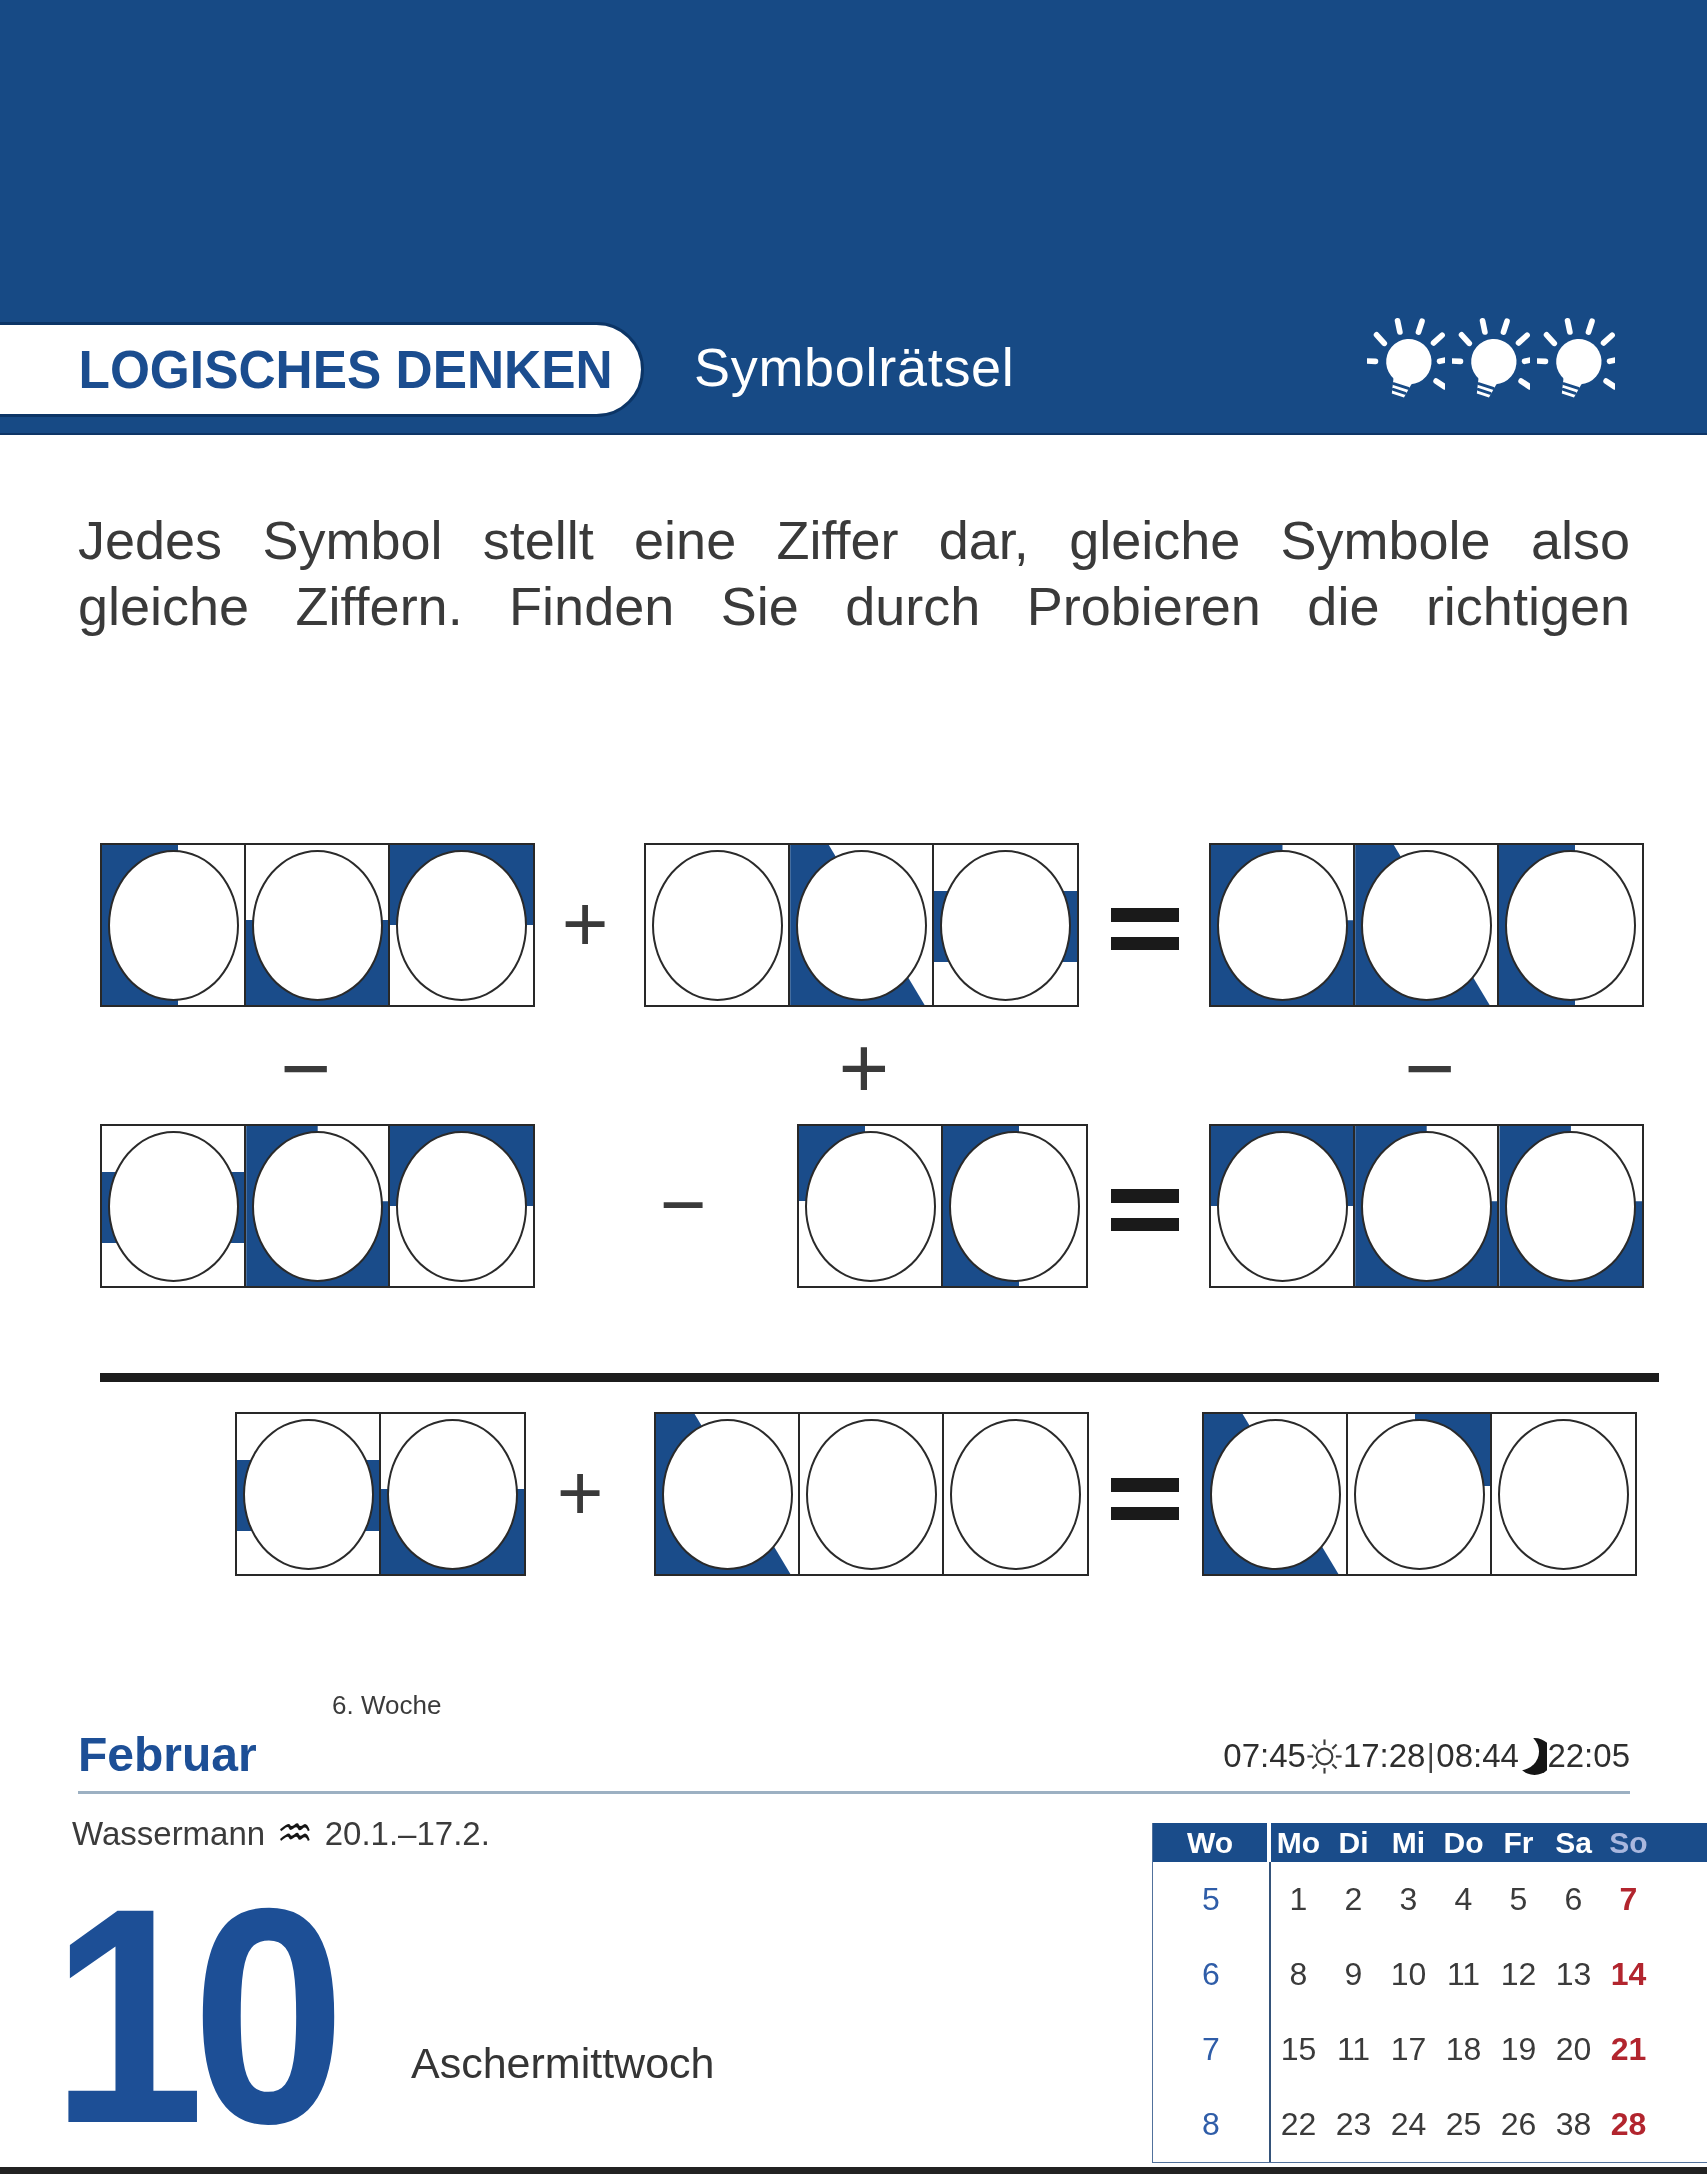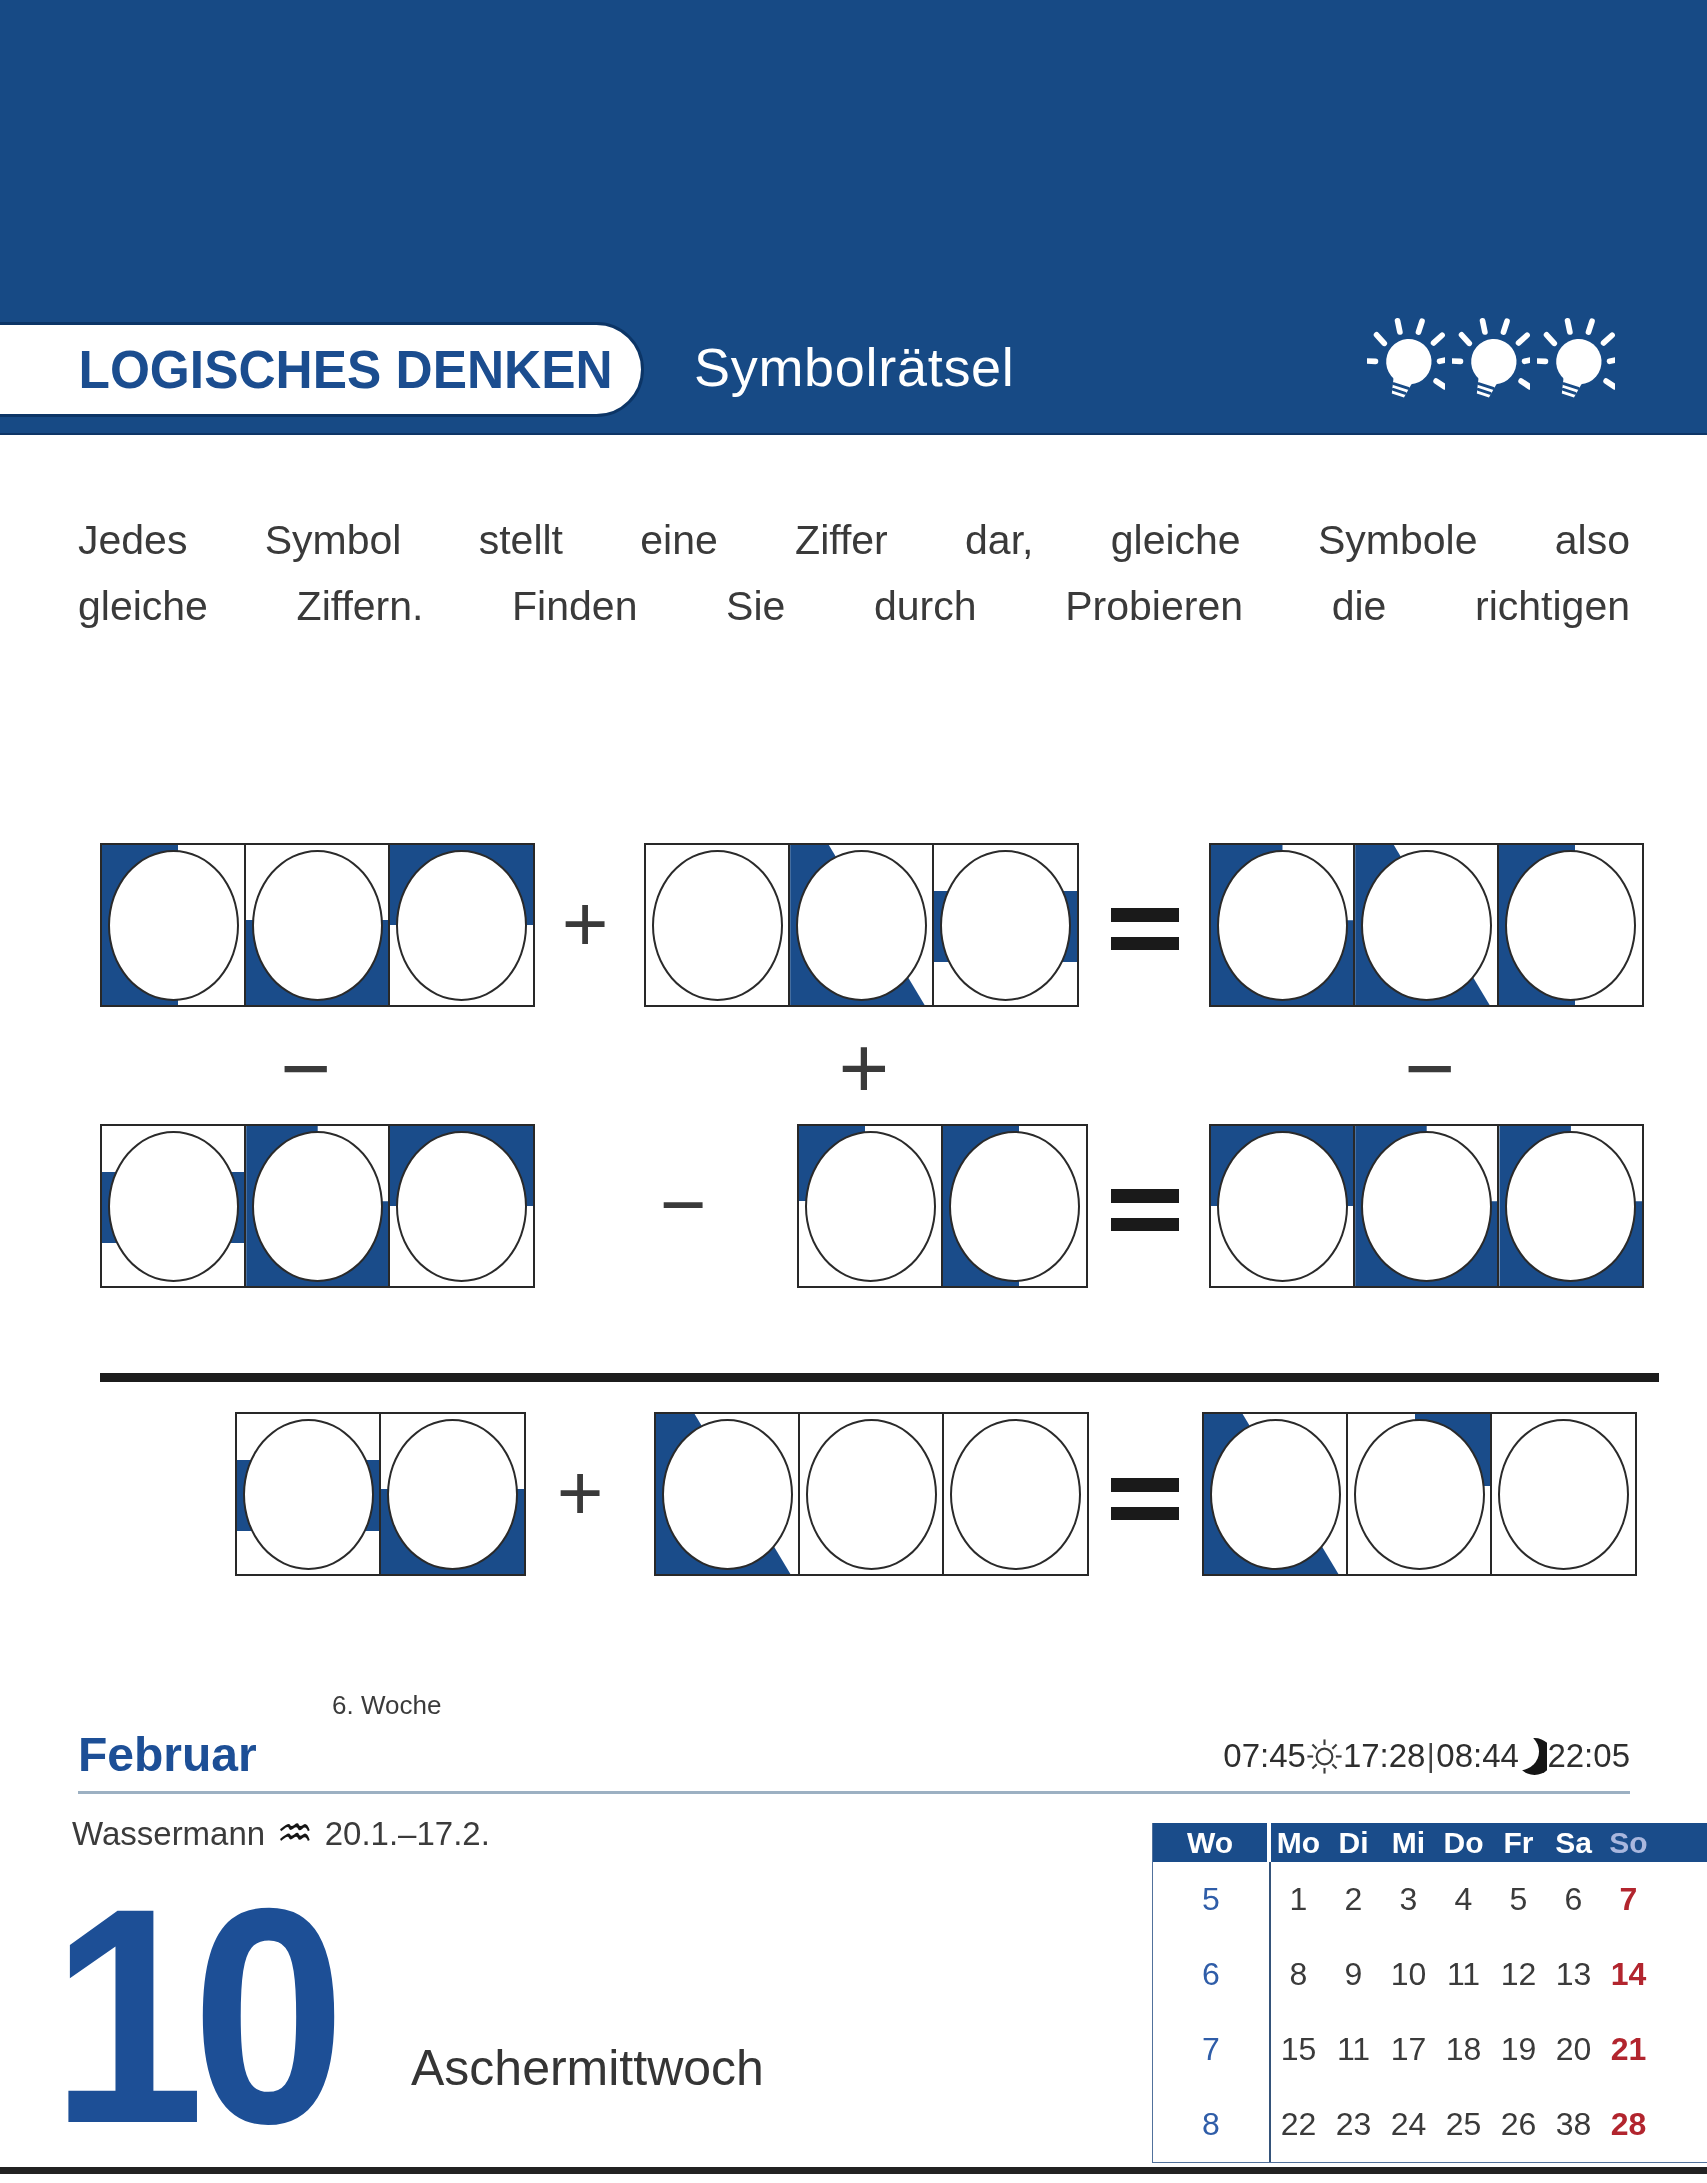--- a/index.html
+++ b/index.html
@@ -11,21 +11,21 @@
   .pill{position:absolute;left:-5.7px;top:322px;width:650px;height:95px;background:#ffffff;
         border:3.6px solid #0c3566;border-radius:0 51px 51px 0;box-sizing:border-box;
         display:flex;align-items:center;}
   .pill span{padding-left:84px;font-size:53px;font-weight:bold;color:#1b4d8f;letter-spacing:0px;
              transform:scaleX(.97);transform-origin:left center;white-space:nowrap;}
   .band-title{position:absolute;left:694px;top:336px;font-size:54px;color:#ffffff;letter-spacing:0.7px;}
   .bulbs{position:absolute;left:1367px;top:317px;display:flex;gap:7.1px;}
   .bulb{width:78px;height:107px;}
 
   
-  .instr{position:absolute;left:78px;top:507px;width:1552px;font-size:41px;line-height:66px;color:#3a3a3a;}
+  .instr{position:absolute;left:78px;top:507px;width:1552px;font-size:54px;line-height:66px;color:#3a3a3a;}
   .instr .just{text-align:justify;text-align-last:justify;}
   .instr .last{text-align:left;}
 
   
   #puzzle{position:absolute;inset:0;}
   .sym-group{position:absolute;display:flex;}
   .cell{box-sizing:border-box;width:147px;height:164px;border:2.8px solid #282828;background:#ffffff;
         position:relative;display:flex;align-items:center;justify-content:center;}
   .cell + .cell{margin-left:-2.8px;}
   .shape{position:absolute;background:#1a4c8a;}
@@ -51,21 +51,21 @@
   .times .divider{color:#444;font-size:31px;padding:0 1.4px;}
   .sun-icon{width:37px;height:37px;}
   .moon{display:inline-block;width:28.5px;height:38px;position:relative;overflow:hidden;}
   .moon b{position:absolute;left:-2.8px;top:0.7px;width:37px;height:37px;border-radius:50%;background:#151515;}
   .moon u{position:absolute;left:-17px;top:-3.6px;width:37px;height:37px;border-radius:50%;background:#ffffff;}
   .sep{position:absolute;left:78px;top:1791px;width:1552px;height:2.8px;background:#9cb0c2;}
   .zodiac{position:absolute;left:72px;top:1813px;display:flex;align-items:center;gap:11.4px;font-size:33px;color:#3b3b3b;}
   .zodiac .glyph{font-family:"DejaVu Sans",sans-serif;font-size:41px;color:#151515;line-height:1;}
   .daynum{position:absolute;left:51px;top:1862px;font-size:307px;line-height:1;font-weight:bold;color:#1d4f96;
           letter-spacing:-14.2px;transform:scaleX(.9);transform-origin:left top;}
-  .dayname{position:absolute;left:411px;top:2039px;font-size:50px;color:#353535;}
+  .dayname{position:absolute;left:411px;top:2039px;font-size:43px;color:#353535;}
 
   .mini-cal{position:absolute;left:1152px;top:1823px;width:613px;box-sizing:border-box;
             border:1.4px solid #51719c;border-top:none;background:#fff;}
   .cal-row{display:grid;grid-template-columns:118px repeat(7,55px);}
   .cal-head{background:#1a4c8a;height:39px;}
   .cal-head .c{color:#ffffff;font-weight:bold;font-size:30px;line-height:39px;text-align:center;}
   .cal-head .c.wo{border-right:4.3px solid #ffffff;box-sizing:border-box;}
   .cal-head .c.so{color:#a9b7de;}
   .cal-body .c{font-size:32px;line-height:75px;height:75px;text-align:center;color:#3b3b3b;}
   .cal-body .c.wo{color:#2f5da8;border-right:2.1px solid #35537a;box-sizing:border-box;}

